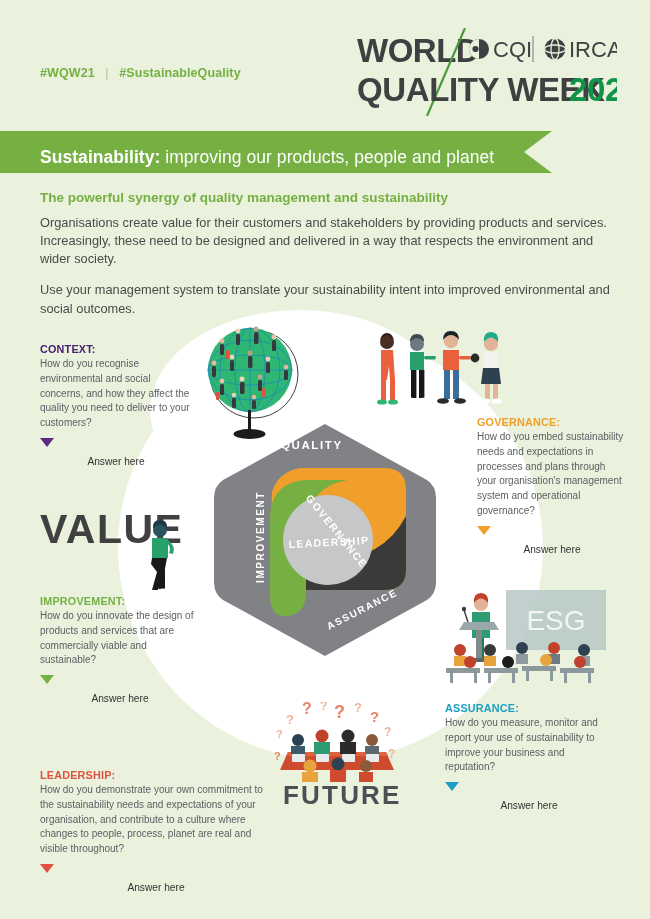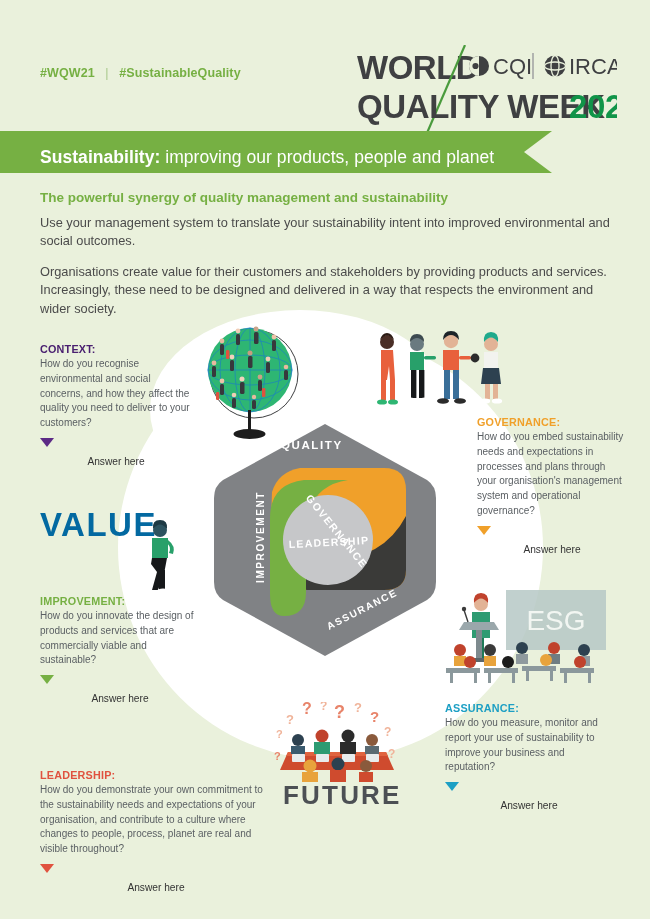--- a/index.html
+++ b/index.html
@@ -13,21 +13,21 @@
 
   
   #header { position: absolute; left: 0; top: 0; width: 650px; height: 128px; }
   #hashtags {
     position: absolute; left: 40px; top: 66px;
     font-size: 12.5px; font-weight: bold; color: #76b043;
     letter-spacing: .1px;
   }
   #hashtags .sep { color: #a9c98c; font-weight: normal; padding: 0 7px; }
 
-  #logo { position: absolute; right: 33px; top: 28px; width: 260px; height: 88px; margin-top: 17px; }
+  #logo { position: absolute; right: 33px; top: 28px; width: 260px; height: 88px; }
 
   
   #ribbon {
     position: absolute; left: 0; top: 131px; width: 552px; height: 52px;
     background: #76b043;
     clip-path: polygon(0 0, 552px 0, 524px 21px, 552px 42px, 0 42px);
     display: flex; align-items: center;
   }
   #ribbon .txt {
     padding-left: 40px; color: #ffffff; font-size: 17.5px;
@@ -78,21 +78,21 @@
     transform: rotate(-27deg); transform-origin: left top;
   }
   #lbl-leadership {
     font-size: 10.5px; left: 76px; top: 116px; width: 90px;
     text-align: center; transform: rotate(-3deg); letter-spacing: 1.3px;
   }
 
   
   #word-value {
     position: absolute; left: 40px; top: 196px;
-    font-size: 33px; font-weight: bold; color: #0369a1;
+    font-size: 41px; font-weight: bold; color: #404040;
     letter-spacing: 1.5px;
   }
   #word-future {
     position: absolute; left: 283px; top: 470px;
     font-size: 26px; font-weight: bold; color: #4c5054;
     letter-spacing: 2.2px;
   }
 
   
   .qblock { position: absolute; }
@@ -160,22 +160,22 @@
 </div>
 
 <div id="ribbon">
   <div class="txt">
     <b>Sustainability:</b><span> improving our products, people and planet</span>
   </div>
 </div>
 
 <div id="intro">
   <h2>The powerful synergy of quality management and sustainability</h2>
+  <p>Organisations create value for their customers and stakeholders by providing products and services. Increasingly, these need to be designed and delivered in a way that respects the environment and wider society.</p>
   <p>Use your management system to translate your sustainability intent into improved environmental and social outcomes.</p>
-  <p>Organisations create value for their customers and stakeholders by providing products and services. Increasingly, these need to be designed and delivered in a way that respects the environment and wider society.</p>
 </div>
 
 <div id="stage">
 
   <div id="whiteblob"></div>
   <div id="whiteblob2"></div>
 
   <div id="word-value">VALUE</div>
 
   <div class="illus" id="ill-globe">

